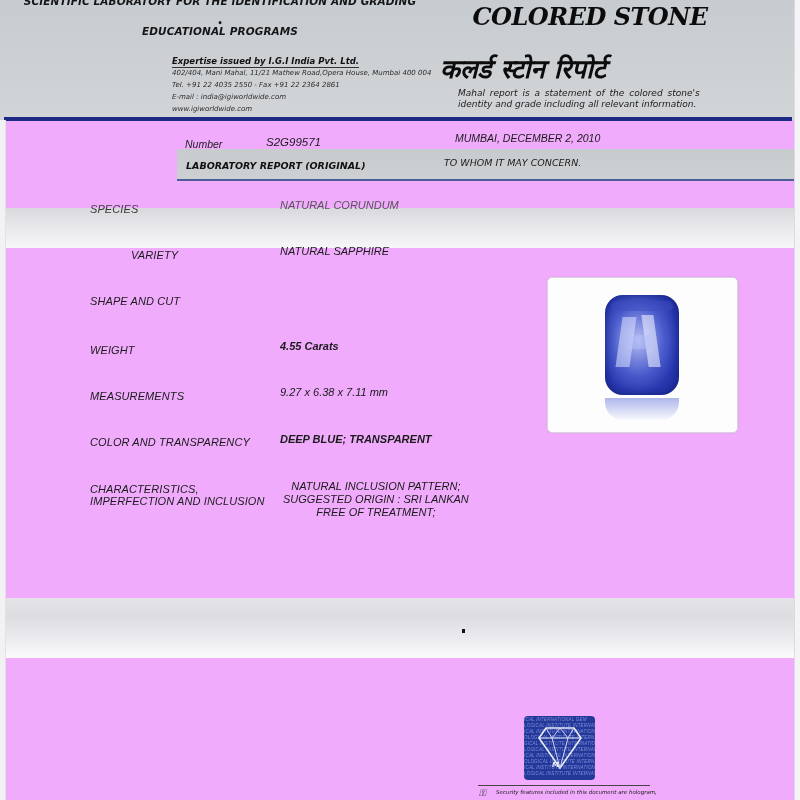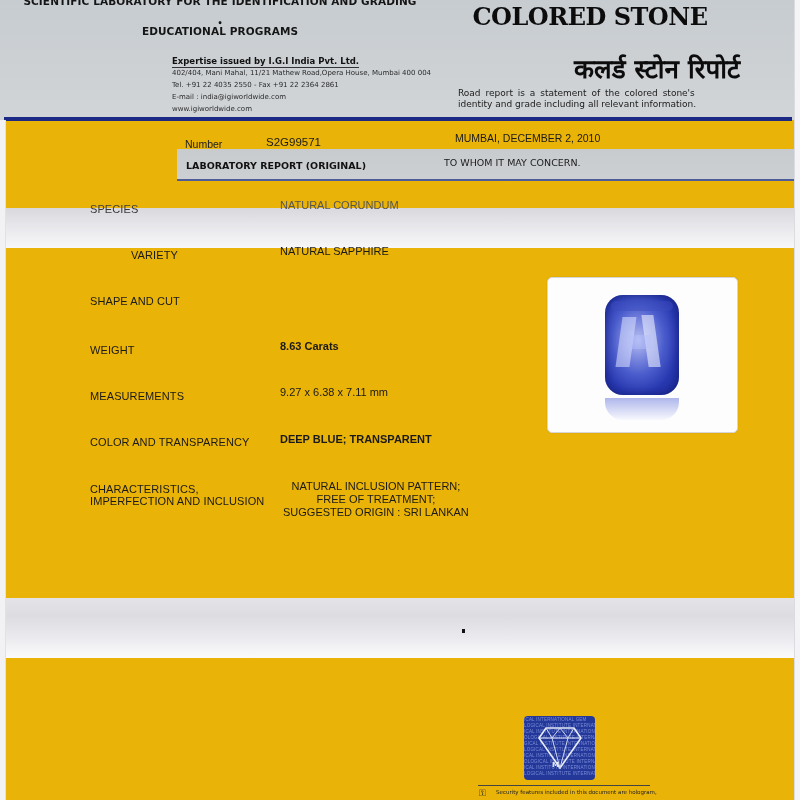--- a/index.html
+++ b/index.html
@@ -1,19 +1,19 @@
 <!DOCTYPE html>
 <html><head>
 <meta charset="utf-8">
 <style>
   * { margin: 0; padding: 0; box-sizing: border-box; }
   html, body { width: 800px; height: 800px; overflow: hidden; background: #fdfdfe; }
   body { position: relative; font-family: "Liberation Sans", sans-serif; color: #1a1a1a; }
 
-  .page { position: absolute; left: 0; top: 0; width: 800px; height: 800px; background: #eab308; }
+  .page { position: absolute; left: 0; top: 0; width: 800px; height: 800px; background: #f0abfc; font-style: italic; }
   .edge-right { position: absolute; left: 794px; top: 0; width: 6px; height: 800px; background: #f4f4f6; border-left: 1px solid #dcdce0; }
   .edge-left { position: absolute; left: 0; top: 120px; width: 6px; height: 680px; background: #f2f2f4; border-right: 1px solid #e2e2e6; }
 
   
   .header { position: absolute; left: 0; top: 0; width: 794px; height: 120px; background: linear-gradient(180deg,#c7ccd0 0%,#cdd1d4 60%,#d2d5d8 100%); }
   .header-rule { position: absolute; left: 4px; top: 117px; width: 788px; height: 4px; background: #1c2a86; }
 
   .lab-line { position: absolute; left: 0; width: 440px; text-align: center; font-family: "DejaVu Sans", sans-serif; font-weight: bold; font-size: 10.5px; color: #151515; letter-spacing: 0.1px; }
   .lab-1 { top: -5px; }
   .lab-2 { top: 8px; }
@@ -22,21 +22,21 @@
 
   .expertise { position: absolute; left: 172px; top: 56px; font-family: "DejaVu Sans", sans-serif; font-weight: bold; font-size: 8.5px; color: #111; border-bottom: 1px solid #333; padding-bottom: 1px; }
   .addr { position: absolute; left: 172px; font-family: "DejaVu Sans", sans-serif; font-size: 7px; color: #2a2a2a; white-space: nowrap; }
   .addr-1 { top: 69px; }
   .addr-2 { top: 81px; }
   .addr-3 { top: 93px; }
   .addr-4 { top: 105px; }
 
   .title-1 { position: absolute; left: 440px; width: 300px; top: 4px; text-align: center; font-family: "DejaVu Serif", serif; font-weight: bold; font-size: 24px; letter-spacing: -0.5px; color: #0c0c0c; line-height: 26px; }
   .title-2 { position: absolute; left: 440px; width: 300px; top: 28px; text-align: center; font-family: "DejaVu Serif", serif; font-weight: bold; font-size: 24px; letter-spacing: -0.5px; color: #0c0c0c; line-height: 26px; }
-  .title-hi { position: absolute; left: 440px; width: 300px; top: 54px; text-align: right; font-family: "DejaVu Sans", sans-serif; font-weight: bold; font-size: 26px; color: #0c0c0c; line-height: 30px; }
+  .title-hi { position: absolute; left: 440px; width: 300px; top: 54px; text-align: left; font-family: "DejaVu Sans", sans-serif; font-weight: bold; font-size: 26px; color: #0c0c0c; line-height: 30px; }
   .tagline { position: absolute; left: 458px; font-family: "DejaVu Sans", sans-serif; font-size: 9px; color: #1a1a1a; white-space: nowrap; }
   .tagline-1 { top: 88px; word-spacing: 2px; }
   .tagline-2 { top: 99px; }
 
   
   .num-label { position: absolute; left: 185px; top: 138px; font-size: 10.5px; color: #222; }
   .num-value { position: absolute; left: 266px; top: 136px; font-size: 11.5px; color: #1a1a1a; }
   .place-date { position: absolute; left: 455px; top: 132px; font-size: 10.5px; color: #1a1a1a; }
 
   .lab-bar { position: absolute; left: 177px; top: 149px; width: 712px; height: 32px; background: linear-gradient(180deg,#c8cbce,#cdd0d3); border-bottom: 2px solid #4f5c9a; }
@@ -102,21 +102,21 @@
     <div class="lab-line lab-3">EDUCATIONAL PROGRAMS</div>
 
     <div class="expertise">Expertise issued by I.G.I India Pvt. Ltd.</div>
     <div class="addr addr-1">402/404, Mani Mahal, 11/21 Mathew Road,Opera House, Mumbai 400 004</div>
     <div class="addr addr-2">Tel. +91 22 4035 2550 - Fax +91 22 2364 2861</div>
     <div class="addr addr-3">E-mail : india@igiworldwide.com</div>
     <div class="addr addr-4">www.igiworldwide.com</div>
 
     <div class="title-1">COLORED STONE</div>
     <div class="title-hi">कलर्ड स्टोन रिपोर्ट</div>
-    <div class="tagline tagline-1">Road report is a statement of the colored stone's</div>
+    <div class="tagline tagline-1">Mahal report is a statement of the colored stone's</div>
     <div class="tagline tagline-2">identity and grade including all relevant information.</div>
   </div>
   <div class="header-rule"></div>
 
   <div class="num-label">Number</div>
   <div class="num-value">S2G99571</div>
   <div class="place-date">MUMBAI, DECEMBER 2, 2010</div>
 
   <div class="lab-bar">
     <div class="lab-bar-title">LABORATORY REPORT (ORIGINAL)</div>
@@ -130,36 +130,36 @@
 
   <div class="field-label f-species-l">SPECIES</div>
   <div class="field-value f-species-v">NATURAL CORUNDUM</div>
 
   <div class="field-label f-variety-l">VARIETY</div>
   <div class="field-value f-variety-v">NATURAL SAPPHIRE</div>
 
   <div class="field-label f-shape-l">SHAPE AND CUT</div>
 
   <div class="field-label f-weight-l">WEIGHT</div>
-  <div class="field-value f-weight-v bold">8.63 Carats</div>
+  <div class="field-value f-weight-v bold">4.55 Carats</div>
 
   <div class="field-label f-meas-l">MEASUREMENTS</div>
   <div class="field-value f-meas-v">9.27 x 6.38 x 7.11 mm</div>
 
   <div class="field-label f-color-l">COLOR AND TRANSPARENCY</div>
   <div class="field-value f-color-v bold">DEEP BLUE; TRANSPARENT</div>
 
   <div class="field-label f-char-l">
     <div>CHARACTERISTICS,</div>
     <div>IMPERFECTION AND INCLUSION</div>
   </div>
   <div class="field-value f-char-v">
     <div>NATURAL INCLUSION PATTERN;</div>
+    <div>SUGGESTED ORIGIN : SRI LANKAN</div>
     <div>FREE OF TREATMENT;</div>
-    <div>SUGGESTED ORIGIN : SRI LANKAN</div>
   </div>
 
   <div class="photo">
     <div class="stone">
       <div class="facet facet-d"></div>
       <div class="facet facet-a"></div>
       <div class="facet facet-b"></div>
       <div class="facet facet-c"></div>
     </div>
     <div class="reflection"></div>

